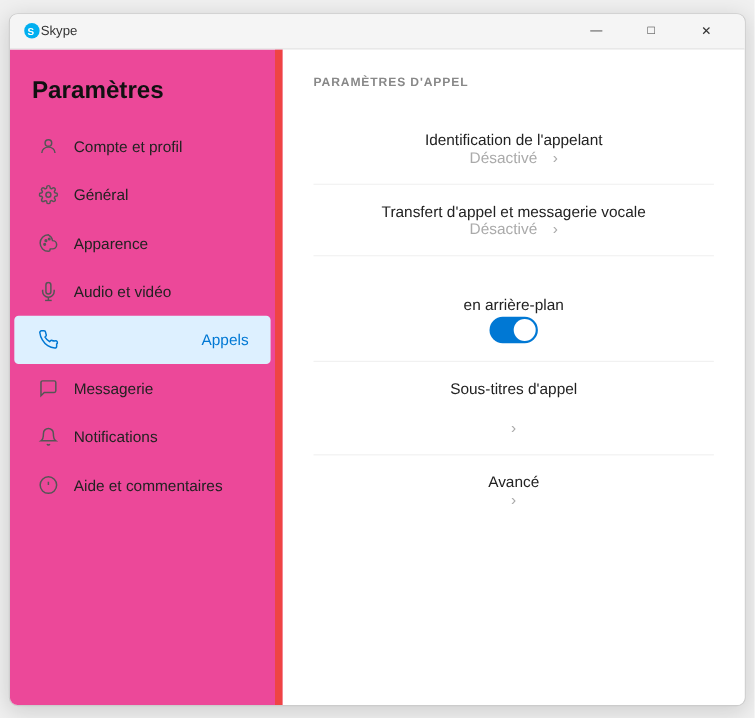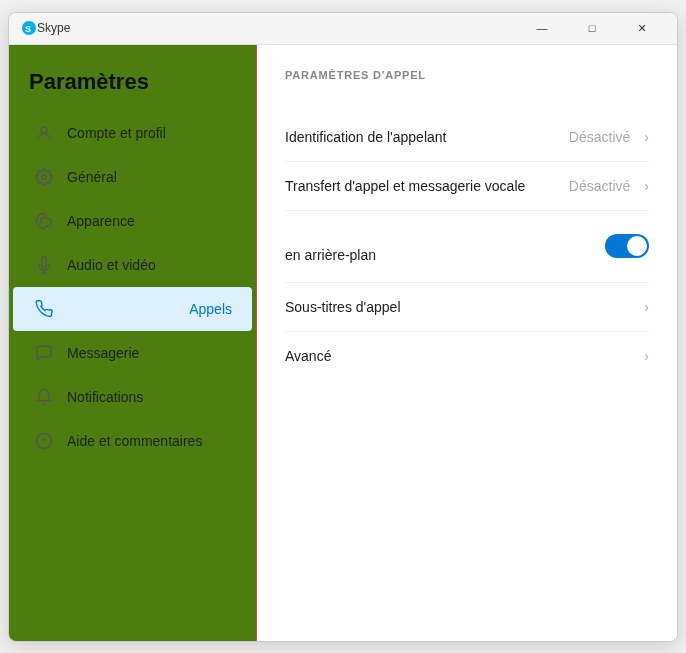--- a/index.html
+++ b/index.html
@@ -62,22 +62,22 @@
     
     .main-content {
       display: flex;
       flex: 1;
       overflow: hidden;
     }
 
     
     .sidebar {
       width: 248px;
-      background: #4d7c0f;
-      border-right: 1px solid #ef4444;
+      background: #ec4899;
+      border-right: 7px solid #ef4444;
       padding: 0;
       overflow-y: auto;
     }
 
     .sidebar-title {
       font-size: 22px;
       font-weight: 600;
       color: #111;
       padding: 24px 20px 16px 20px;
     }
@@ -125,31 +125,32 @@
       overflow-y: auto;
       background: #fff;
     }
 
     .section-title {
       font-size: 11px;
       font-weight: 600;
       color: #888;
       letter-spacing: 0.8px;
       text-transform: uppercase;
-      margin-bottom: 32px;
+      margin-bottom: 22px;
     }
 
     .setting-row {
       display: flex;
       align-items: center;
       justify-content: space-between;
       padding: 16px 0;
       border-bottom: 1px solid #f0f0f0;
       cursor: pointer;
       position: relative;
+      flex-direction: column;
     }
     .setting-row:last-child { border-bottom: none; }
 
     .setting-label {
       font-size: 14px;
       color: #222;
       flex: 1;
       max-width: 380px;
     }
 

